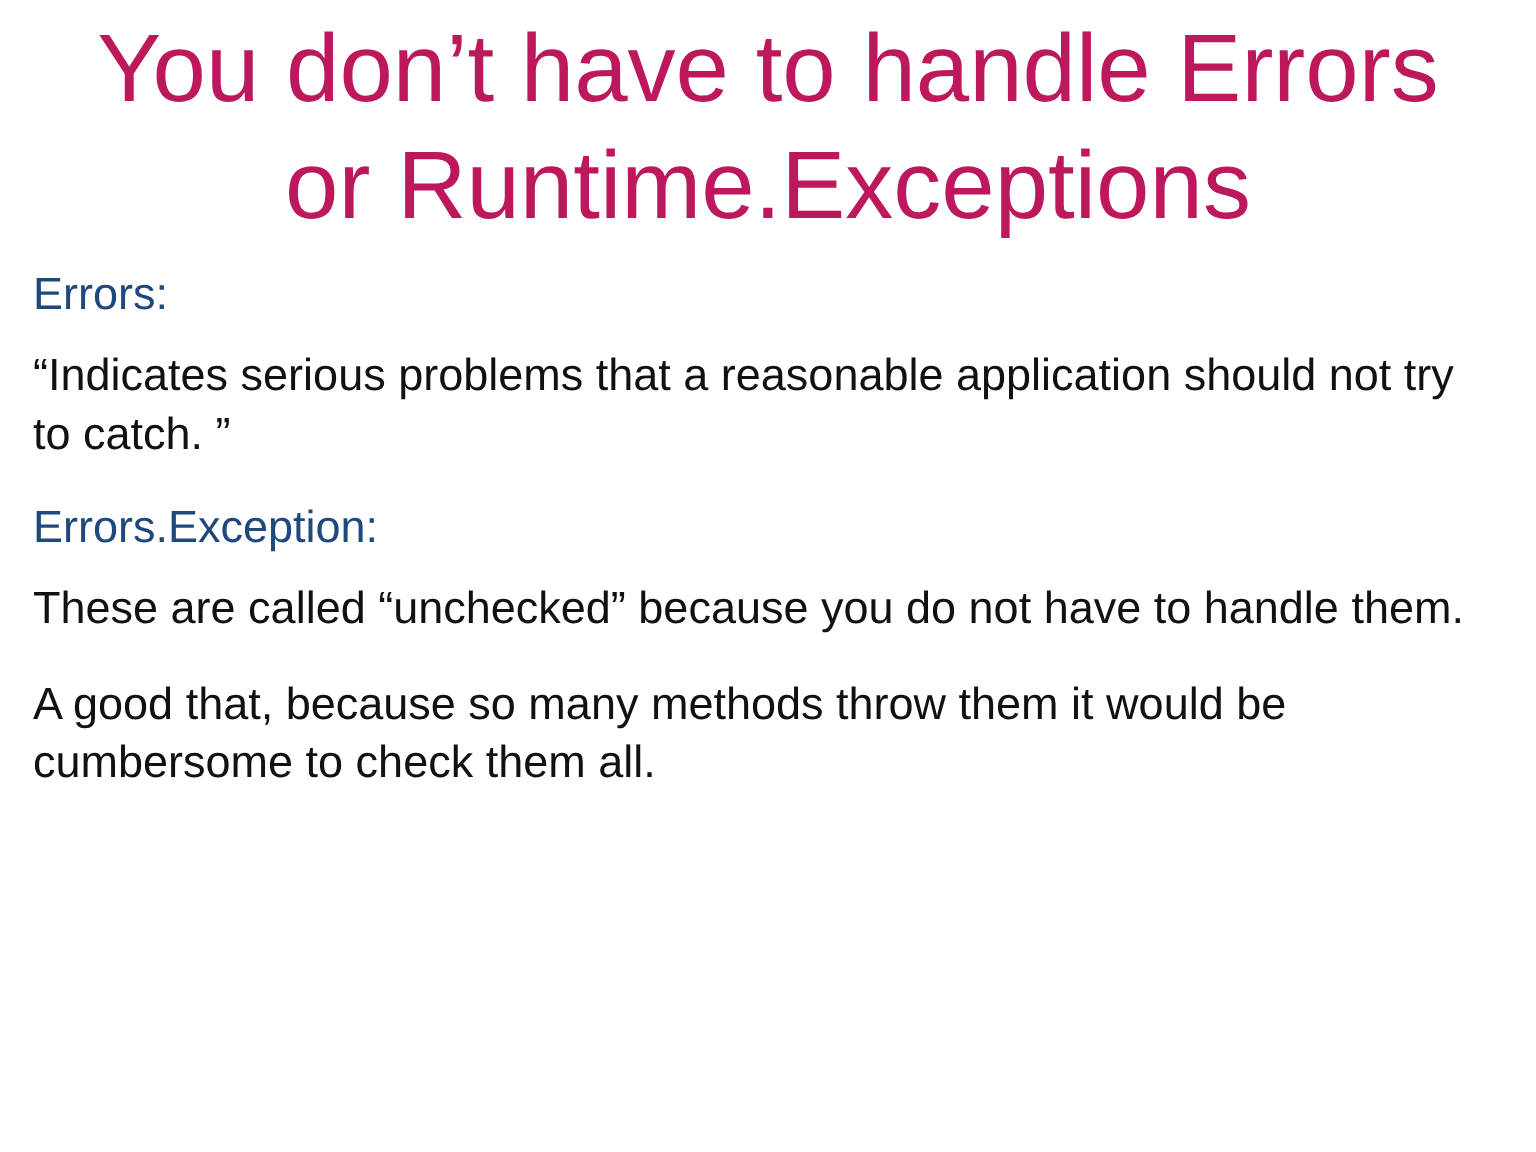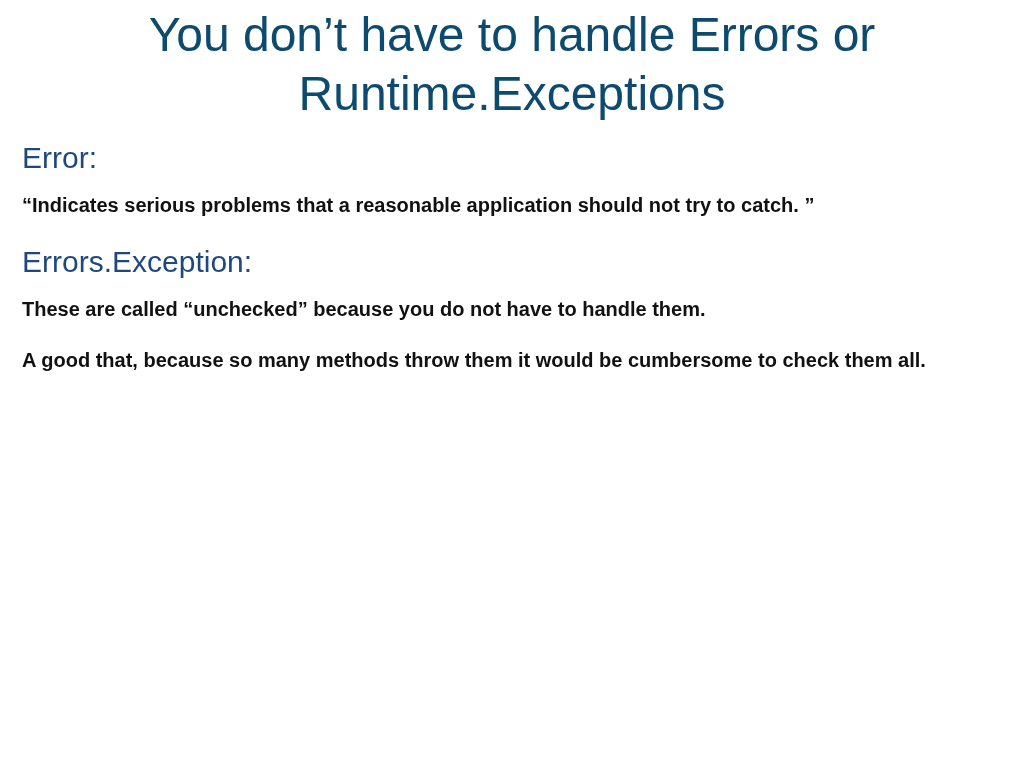--- a/index.html
+++ b/index.html
@@ -15,47 +15,47 @@
   .slide {
     box-sizing: border-box;
     width: 1024px;
     height: 768px;
     padding: 6px 22px 0 22px;
   }
   h1.title {
     margin: 0 0 10px 0;
     padding: 0 40px;
     font-weight: 400;
-    font-size: 48px;
+    font-size: 64px;
     line-height: 1.22;
     text-align: center;
-    color: #0c4a6e;
+    color: #be185d;
   }
   .label {
     margin: 18px 0 18px 0;
     font-size: 30px;
     color: #1f497d;
     font-weight: 400;
   }
   .para {
     margin: 18px 0 26px 0;
-    font-size: 20px;
+    font-size: 30px;
     line-height: 1.28;
     color: #111;
-    font-weight: 700;
+    font-weight: 400;
   }
 </style>
 </head>
 <body>
 
 <div class="slide">
 
   <h1 class="title">You don’t have to handle Errors or Runtime.Exceptions</h1>
 
-  <p class="label">Error:</p>
+  <p class="label">Errors:</p>
 
   <p class="para">“Indicates serious problems that a reasonable application should not try to catch. ”</p>
 
 
   <p class="label">Errors.Exception:</p>
 
   <p class="para">These are called “unchecked” because you do not have to handle them.</p>
 
   <p class="para">A good that, because so many methods throw them it would be cumbersome to check them all.</p>
 

